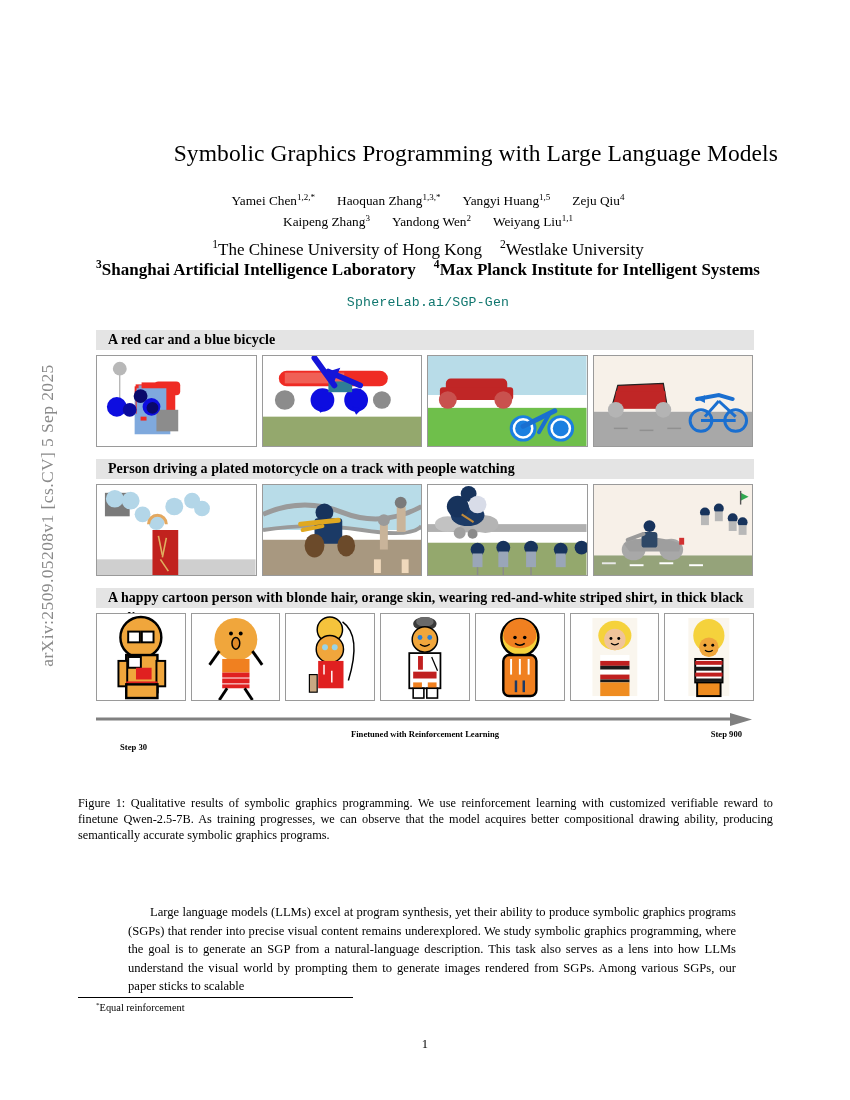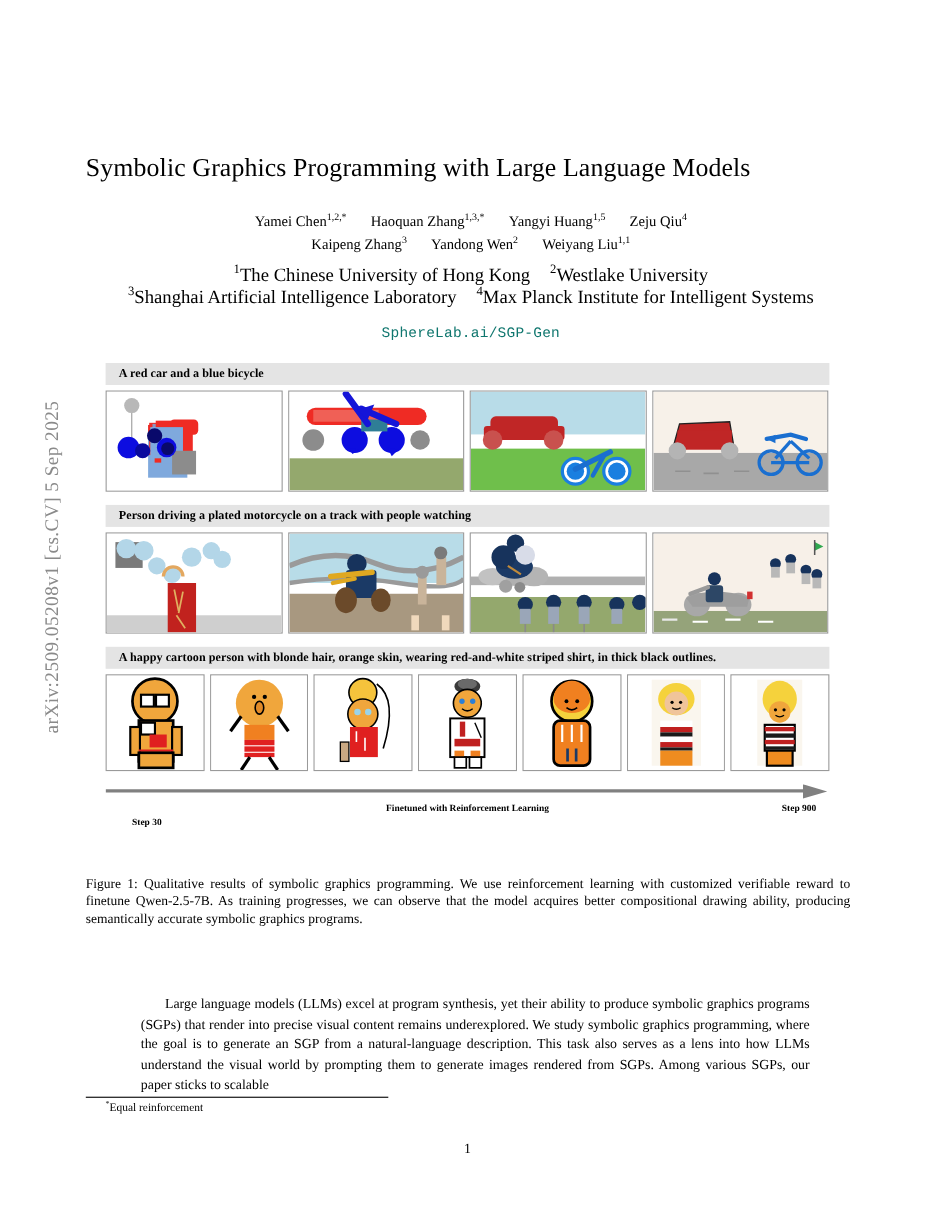--- a/index.html
+++ b/index.html
@@ -14,45 +14,45 @@
   #arxiv-stamp{
     position:absolute;left:-233px;top:505px;width:560px;
     transform:rotate(-90deg);
     font-family:"Liberation Serif", serif;
     font-size:17.5px;color:#8a8a8a;letter-spacing:.4px;
     text-align:center;white-space:nowrap;
   }
 
   
   #title{
-    position:absolute;left:78px;top:124px;width:700px;text-align:left;
+    position:absolute;left:78px;top:124px;width:700px;text-align:right;
     font-size:23.5px;font-weight:400;letter-spacing:.1px;
   }
   .authors{position:absolute;left:78px;width:700px;text-align:center;font-size:13.3px;}
   #authors-line-1{top:193px;}
   #authors-line-2{top:214px;}
   .authors .nm{white-space:nowrap;}
   .authors .gap{display:inline-block;width:22px;}
   .affil{position:absolute;left:78px;width:700px;text-align:center;font-size:17px;}
   #affil-line-1{top:240px;}
-  #affil-line-2{top:260px;}
+  #affil-line-2{top:260px;font-weight:bold;}
   .affil .gap{display:inline-block;width:18px;}
   sup{font-size:.68em;vertical-align:super;line-height:0;}
 
   #project-link{
     position:absolute;left:78px;top:295px;width:700px;text-align:center;
     font-family:"Liberation Mono", monospace;font-size:13.2px;color:#0f766e;
     text-decoration:none;letter-spacing:.2px;
   }
 
   
   #figure{position:absolute;left:96px;top:330px;width:658px;}
   .row-caption{
     background:#e4e4e4;height:20px;line-height:20px;
-    font-size:11px;font-weight:bold;padding-left:12px;
+    font-size:14px;font-weight:bold;padding-left:12px;
     font-family:"Liberation Serif", serif;letter-spacing:.05px;
     box-sizing:border-box;margin-bottom:5px;
   }
   .panel-row{display:flex;gap:5px;}
   .panel{
     border:1.2px solid #9a9a9a;box-sizing:border-box;
     position:relative;overflow:hidden;background:#fff;
   }
   .row-1 .panel,.row-2 .panel{width:160.5px;height:92px;}
   .row-3 .panel{width:90.3px;height:88px;}

